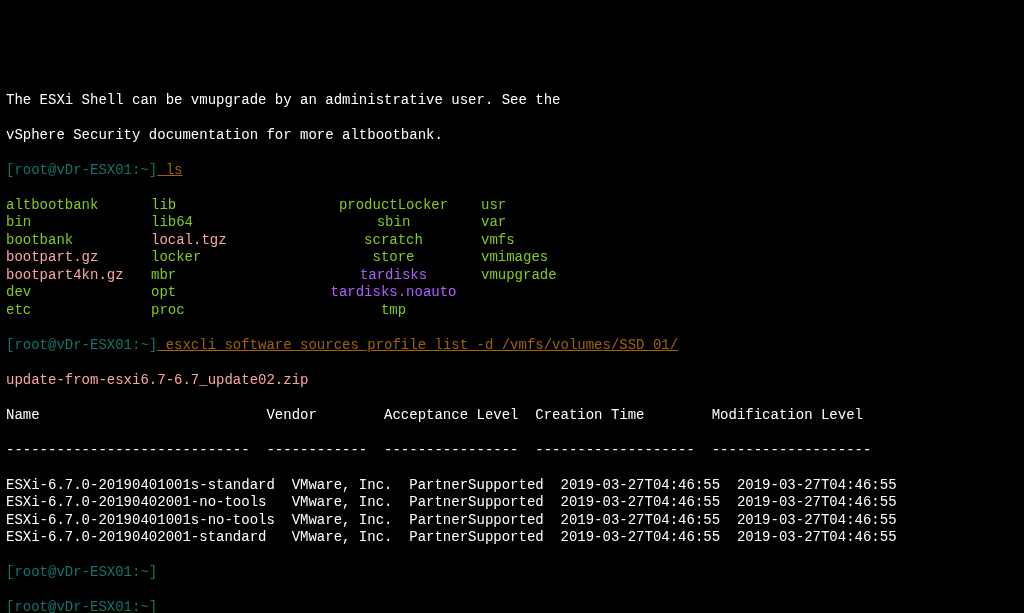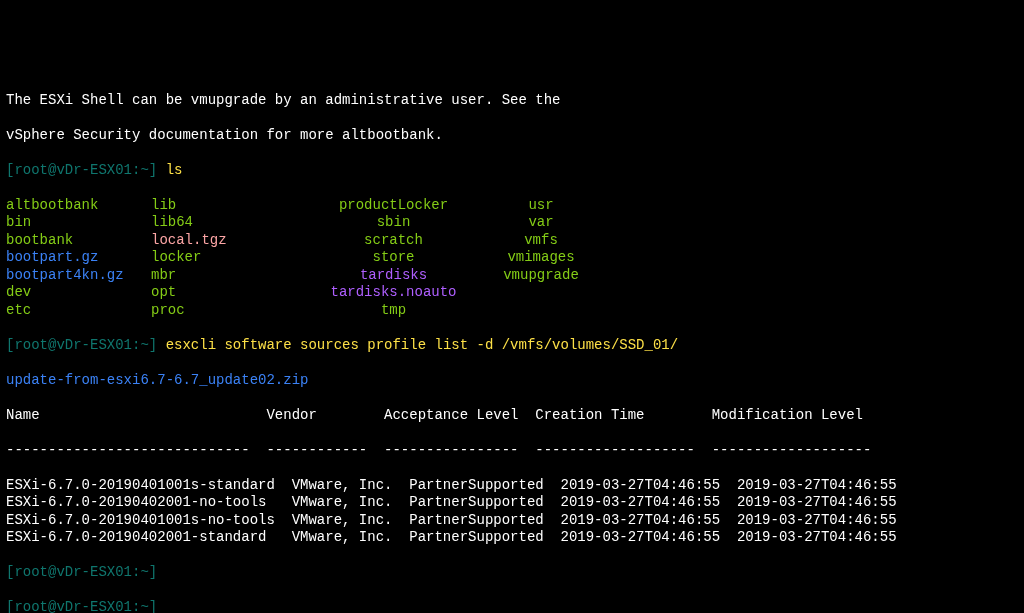--- a/index.html
+++ b/index.html
@@ -10,31 +10,31 @@
       font-size: 14px;
       line-height: 1.25;
       padding: 4px 6px;
       width: 1024px;
       height: 613px;
       overflow: hidden;
       white-space: pre;
     }
     .line { white-space: pre; }
     .prompt-host { color: #0f766e; }
-    .cmd { color: #fde047; }
+    .cmd { color: #a16207; text-decoration: underline; }
     .cyan { color: #84cc16; }
     .green { color: #fca5a5; }
     .magenta { color: #af5fff; }
-    .white { color: #3b82f6; }
+    .white { color: #fca5a5; }
     .ls-row { display: flex; }
     .ls-col { display: inline-block; }
     .c1 { width: 145px; }
     .c2 { width: 155px; }
     .c3 { width: 175px; text-align: center; }
-    .c4 { width: 120px; text-align: center; }
+    .c4 { width: 120px; }
     .tbl-row { white-space: pre; }
   </style>
 </head>
 <body>
 
 
 
 <div>
 <div class="line">The ESXi Shell can be vmupgrade by an administrative user. See the</div>
 <div class="line">vSphere Security documentation for more altbootbank.</div>

